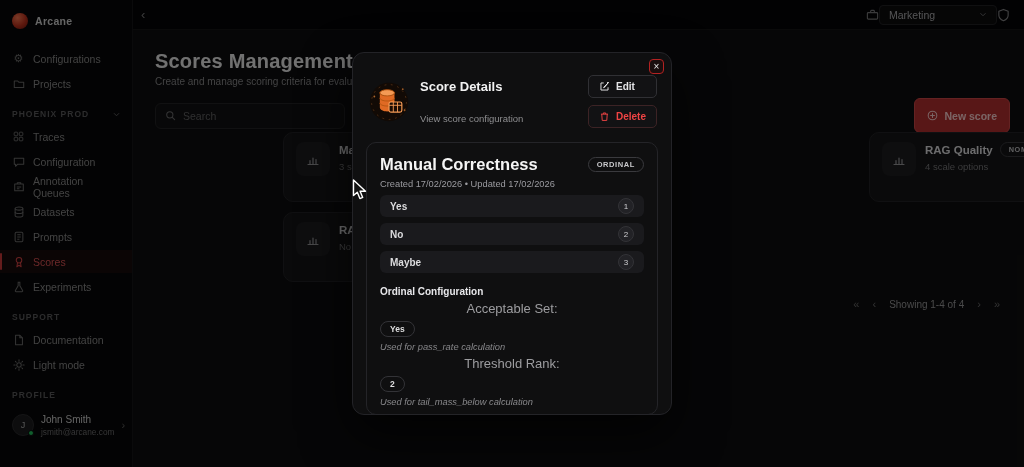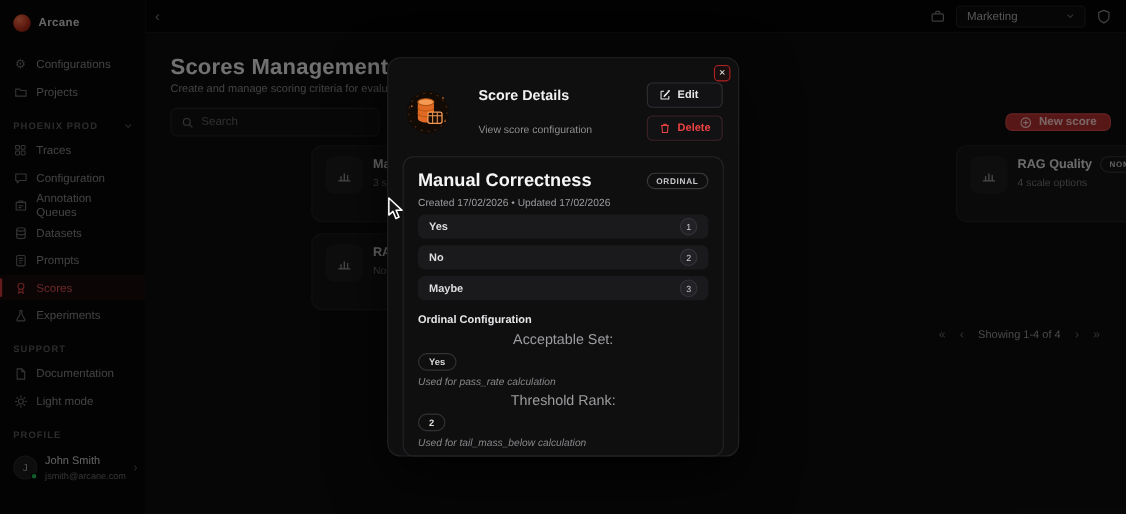--- a/index.html
+++ b/index.html
@@ -32,21 +32,21 @@
   .status-dot { position:absolute; right:-1px; bottom:-1px; width:6px; height:6px; border-radius:50%;
     background:#22c55e; border:1px solid #0a0a0b; }
   .profile-name { font-size:10px; color:#d2d2d2; line-height:1.25; }
   .profile-email { font-size:8.3px; color:#707072; line-height:1.25; }
   .profile-chev { margin-left:auto; color:#5c5c5e; font-size:11px; }
 
   
   .topbar { position:absolute; left:133px; top:0; right:0; height:30px; background:#060607;
     border-bottom:1px solid #151516; display:flex; align-items:center; padding:0 14px; z-index:1; }
   .collapse-btn { color:#7a7a7c; font-size:13px; line-height:1; cursor:pointer; margin-left:-6px; }
-  .topbar-right { margin-left:auto; display:flex; align-items:center; gap:10px; }
+  .topbar-right { margin-left:auto; display:flex; align-items:center; }
   .org-ico { color:#7c7c7e; }
   .workspace-select { display:flex; align-items:center; gap:24px; border:1px solid #232325;
     background:#0d0d0e; border-radius:4px; padding:3px 9px; min-width:118px; cursor:pointer; }
   .workspace-select span { font-size:10.5px; color:#b2b2b4; }
   .workspace-select .chev { margin-left:auto; color:#6e6e70; }
   .shield-btn { color:#8a8a8c; cursor:pointer; }
 
   
   .main { position:absolute; left:133px; top:30px; right:0; bottom:0; background:#0e0e0f; }
   .page-title { position:absolute; left:22px; top:20px; font-size:20px; font-weight:bold;
@@ -56,21 +56,21 @@
   .search-box { display:flex; align-items:center; gap:7px; width:190px; height:26px;
     border:1px solid #242426; background:#121213; border-radius:6px; padding:0 9px; }
   .search-box svg { color:#6e6e70; flex:none; }
   .search-input { background:transparent; border:none; outline:none; color:#cccccc;
     font-size:10.5px; width:100%; font-family:"Liberation Sans",sans-serif; }
   .search-input::placeholder { color:#646466; }
   .sort-btn { display:flex; align-items:center; gap:6px; height:26px; margin-left:10px;
     border:1px solid #242426; background:#121213; border-radius:6px; padding:0 10px;
     font-size:10.5px; color:#b4b4b6; cursor:pointer; }
   .sort-btn .updown { font-size:9px; color:#8b8b8d; letter-spacing:-2px; }
-  .new-score-btn { margin-left:auto; display:flex; align-items:center; gap:6px; height:16px;
+  .new-score-btn { margin-left:auto; display:flex; align-items:center; gap:6px; height:35px;
     background:#b93030; border:1px solid #d24848; border-radius:6px; padding:0 12px;
     font-size:10.5px; font-weight:bold; color:#ffd3d3; cursor:pointer; }
 
   
   .card { position:absolute; width:273px; height:70px; background:#151517;
     border:1px solid #232326; border-radius:10px; padding:9px 12px; }
   .card-1 { left:150px; top:102px; }
   .card-2 { left:736px; top:102px; }
   .card-3 { left:150px; top:182px; }
   .card-head { display:flex; gap:9px; }
@@ -91,21 +91,21 @@
   .pg-arrow { color:#6a6a6c; cursor:pointer; font-size:11px; }
 
   
   .overlay { position:absolute; inset:0; background:rgba(0,0,0,.52); z-index:40; }
   .modal { position:absolute; left:352px; top:52px; width:320px; height:363px; z-index:50;
     background:#0f0f10; border:1px solid #232327; border-radius:12px;
     box-shadow:0 20px 50px rgba(0,0,0,.7); }
   .modal-close { position:absolute; top:6px; right:7px; width:15px; height:15px;
     border:1px solid #b32222; background:#1a0e0e; border-radius:4px; color:#e8e8e8;
     font-size:10px; line-height:13px; text-align:center; cursor:pointer; }
-  .modal-header { display:flex; align-items:center; gap:24px; padding:22px 14px 10px 14px; }
+  .modal-header { display:flex; align-items:center; gap:9px; padding:22px 14px 10px 14px; }
   .modal-title { font-size:13px; font-weight:bold; color:#f2f2f2; }
   .modal-subtitle { font-size:9.5px; color:#8e8e90; margin-top:19px; }
   .modal-header-actions { margin-left:auto; display:flex; gap:7px;flex-direction:column; }
   .hbtn { display:flex; align-items:center; gap:6px; height:23px; padding:0 10px;
     border-radius:5px; font-size:10px; font-weight:bold; cursor:pointer; background:#121214; }
   .edit-btn { border:1px solid #303034; color:#e6e6e8; }
   .delete-btn { border:1px solid #3c2325; color:#ef4444; }
   .modal-body { margin:4px 13px 13px; border:1px solid #242428; border-radius:10px; padding:12px 13px; height:273px; }
   .score-title-row { display:flex; align-items:center; }
   .score-title { font-size:16.5px; font-weight:bold; color:#f5f5f5; }

